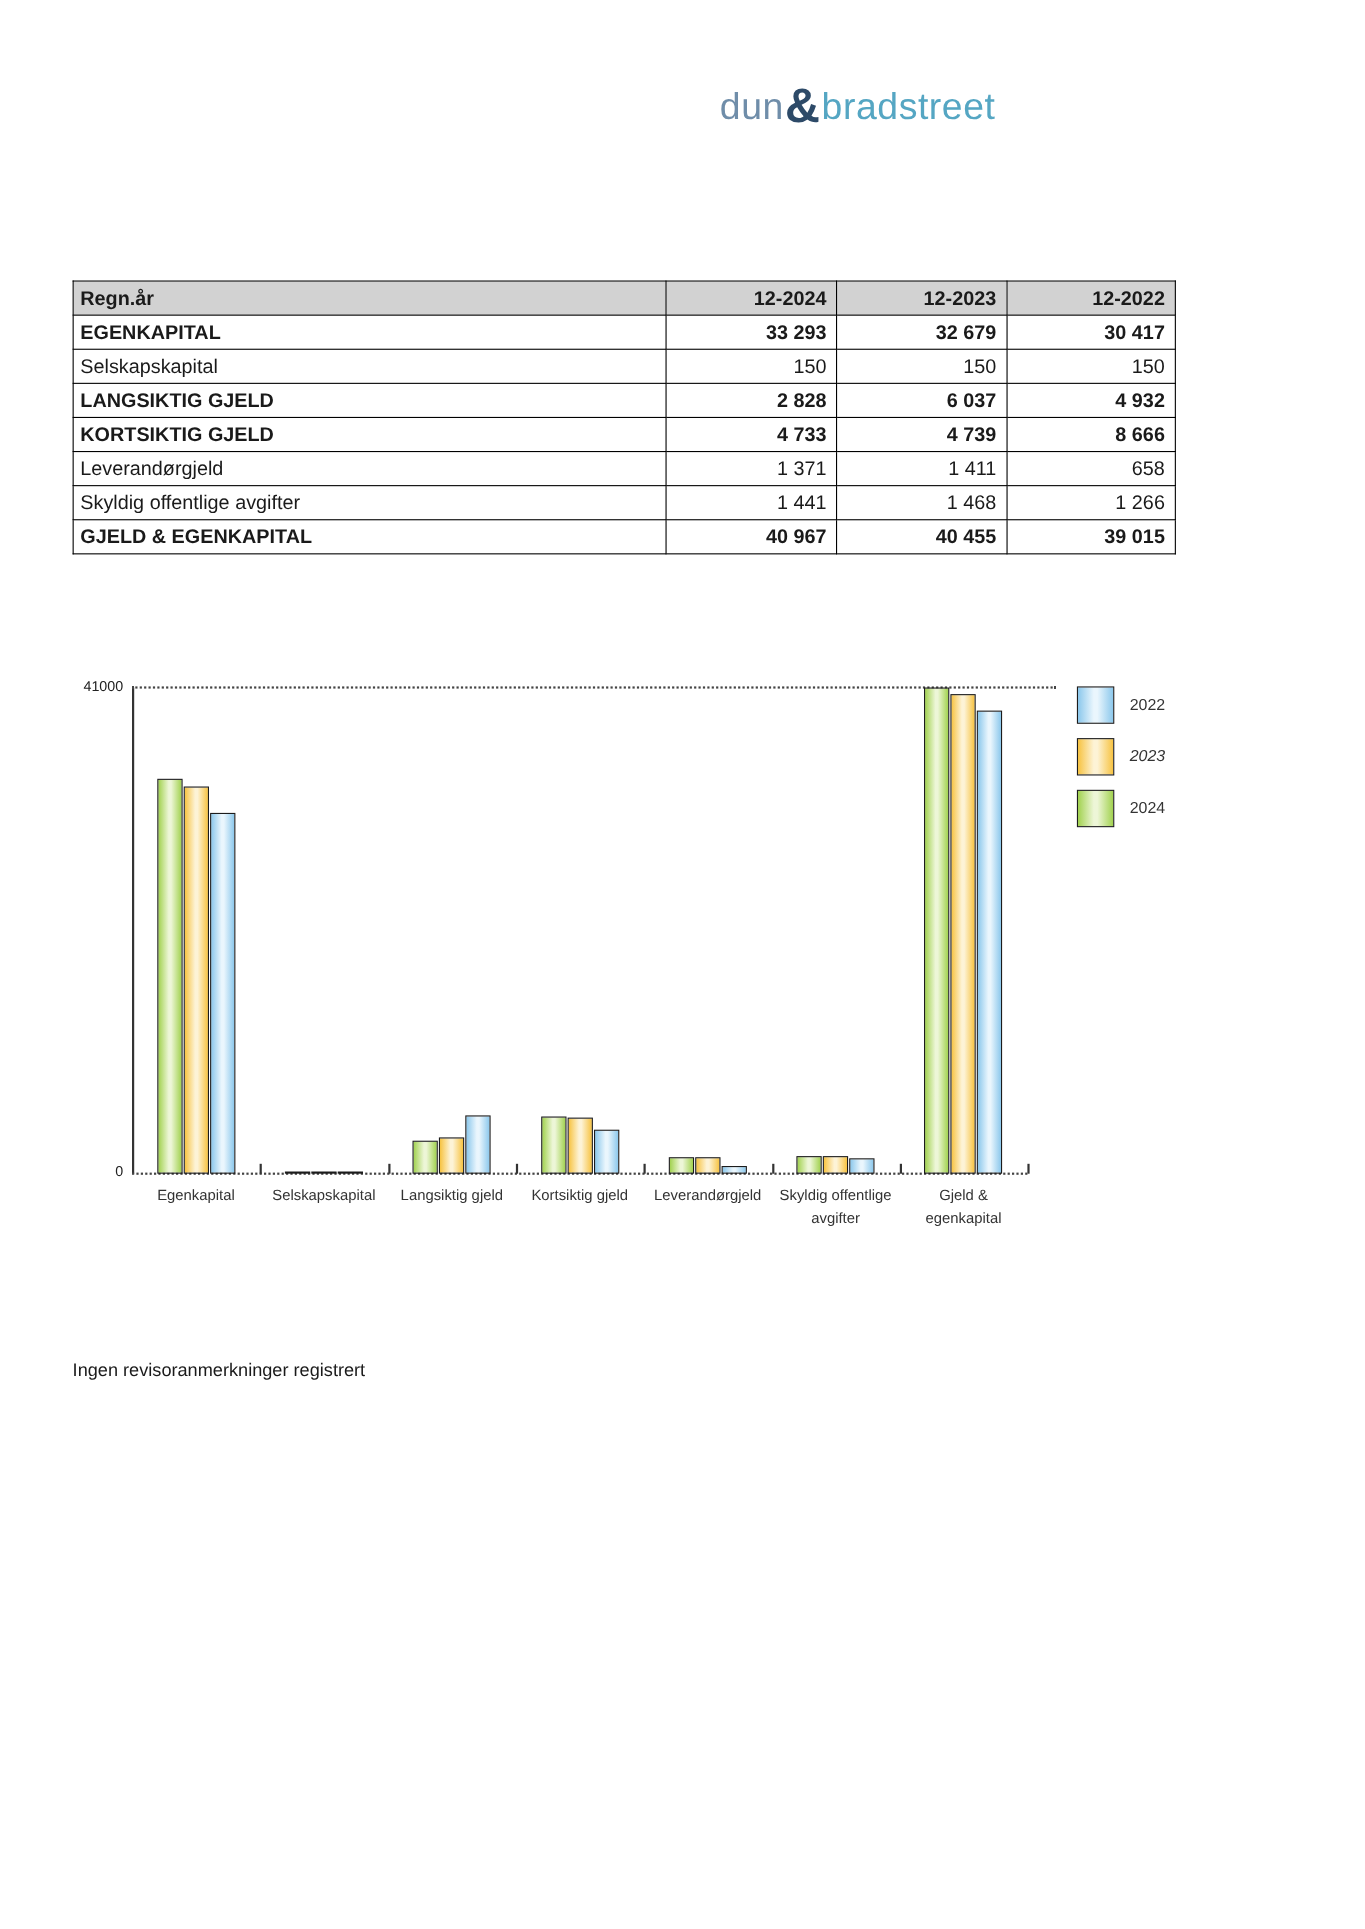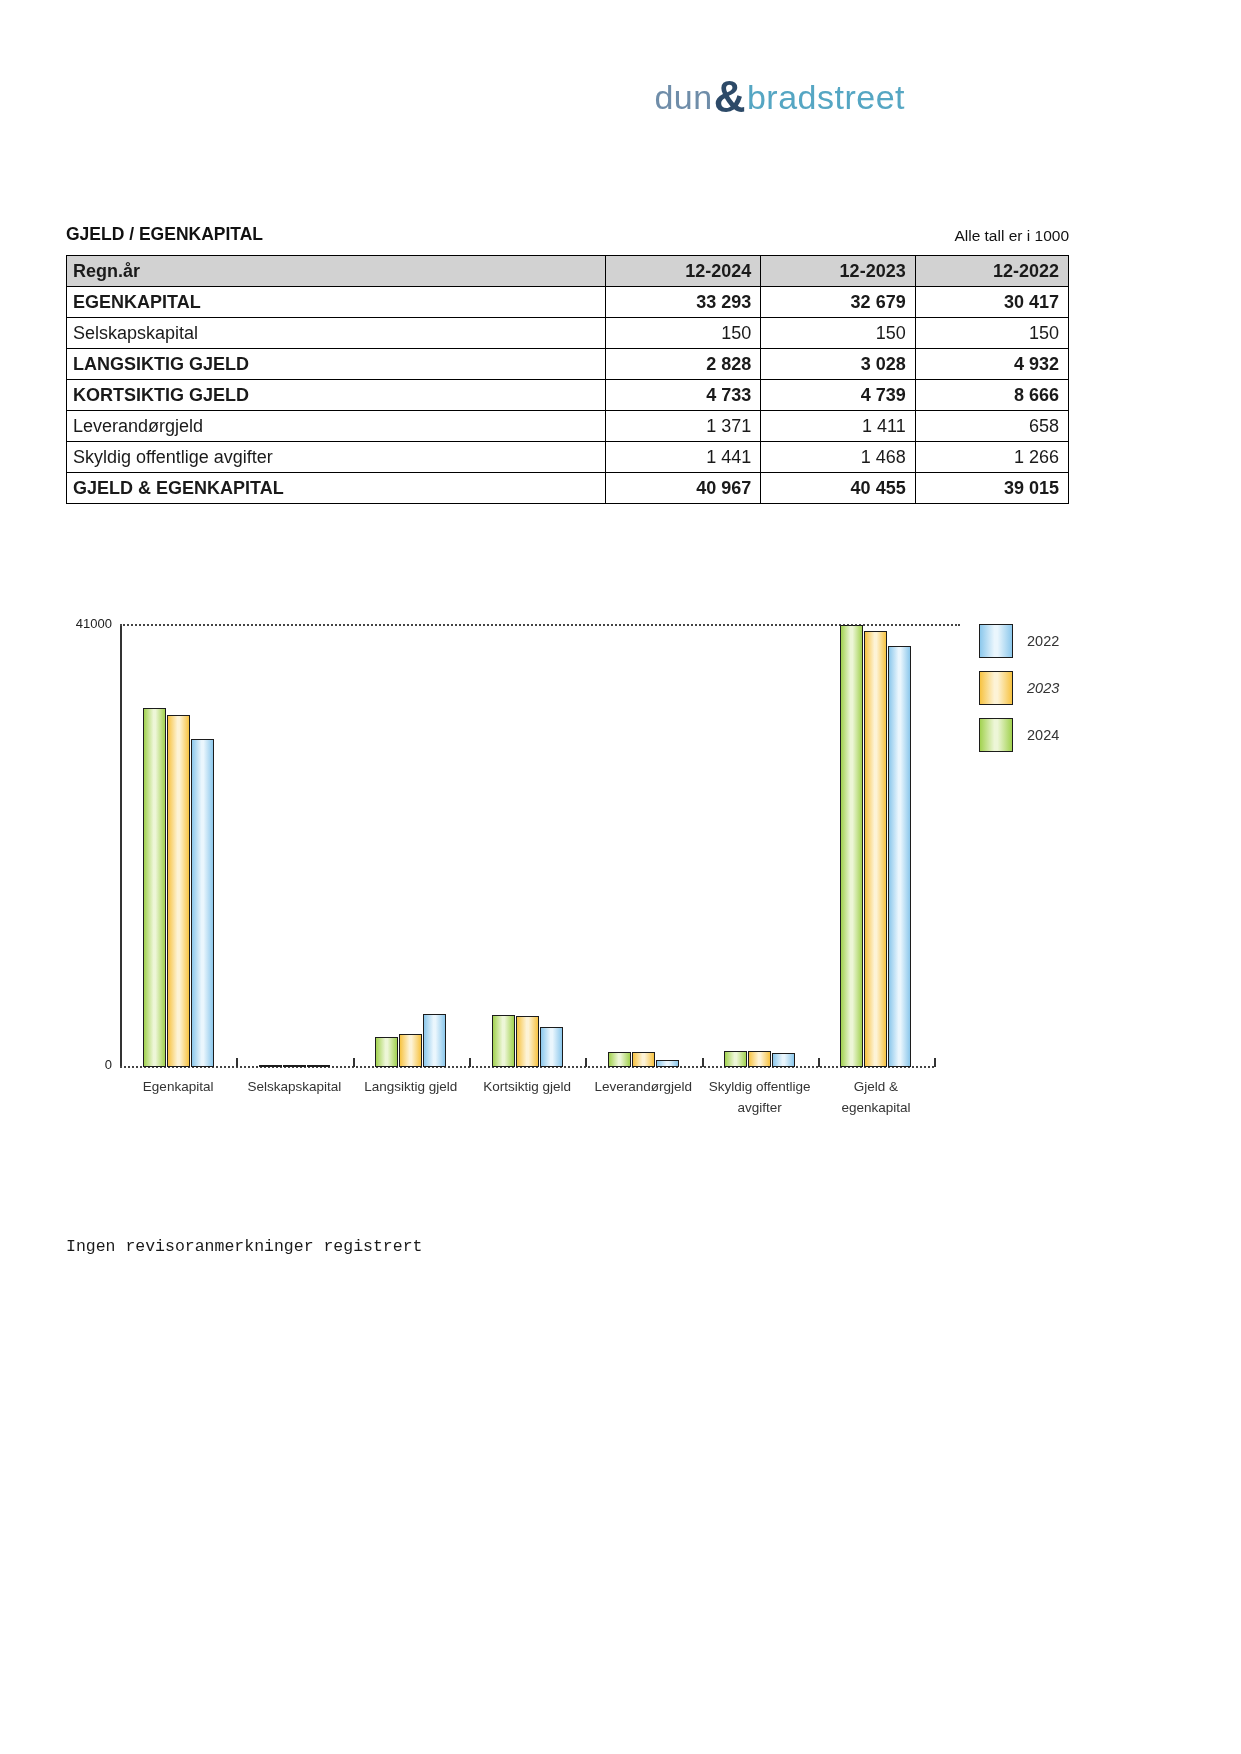--- a/index.html
+++ b/index.html
@@ -40,36 +40,32 @@
   .tick { position:absolute; width:2px; height:9px; background:#333; }
   .ylab { position:absolute; font-size:13px; color:#222; text-align:right; width:60px; }
   .bar { position:absolute; border:1px solid #1c1c1c; }
   .catlab { position:absolute; font-size:13.5px; color:#333; text-align:center;
             line-height:1.55; white-space:pre-line; }
   .lg-swatch { position:absolute; width:34px; height:34px; border:1px solid #1c1c1c; }
   .lg-label { position:absolute; font-size:14.5px; color:#333; line-height:34px; }
 
   
   .rev-head { top:1196px; font-size:17.5px; font-weight:bold; color:#111; }
-  .rev-body { top:1237px; font-size:16.5px; color:#1a1a1a;font-family:Liberation Mono, monospace; }
+  .rev-body { top:1237px; font-size:16.5px; color:#1a1a1a; }
   .footer { top:1674px; text-align:right; font-size:15.5px; color:#222; }
 </style>
 </head>
 <body>
 
 <div class="page">
 
   <div class="logo">
     <span class="p1">dun</span><span class="amp">&amp;</span><span class="p2">bradstreet</span>
   </div>
 
-  <div class="content title-row">
-    <span class="sec-title">GJELD / EGENKAPITAL</span>
-    <span class="sec-note">Alle tall er i 1000</span>
-  </div>
 
   <div class="content fin-table-wrap">
     <table class="fin">
       <colgroup>
           <col class="c-label">
           <col class="c-y1">
           <col class="c-y2">
           <col class="c-y3">
         </colgroup>
       <thead>
@@ -89,21 +85,21 @@
           </tr>
           <tr>
             <td>Selskapskapital</td>
             <td class="num">150</td>
             <td class="num">150</td>
             <td class="num">150</td>
           </tr>
           <tr>
             <td class="bold">LANGSIKTIG GJELD</td>
             <td class="num bold">2 828</td>
-            <td class="num bold">3 028</td>
+            <td class="num bold">6 037</td>
             <td class="num bold">4 932</td>
           </tr>
           <tr>
             <td class="bold">KORTSIKTIG GJELD</td>
             <td class="num bold">4 733</td>
             <td class="num bold">4 739</td>
             <td class="num bold">8 666</td>
           </tr>
           <tr>
             <td>Leverandørgjeld</td>

